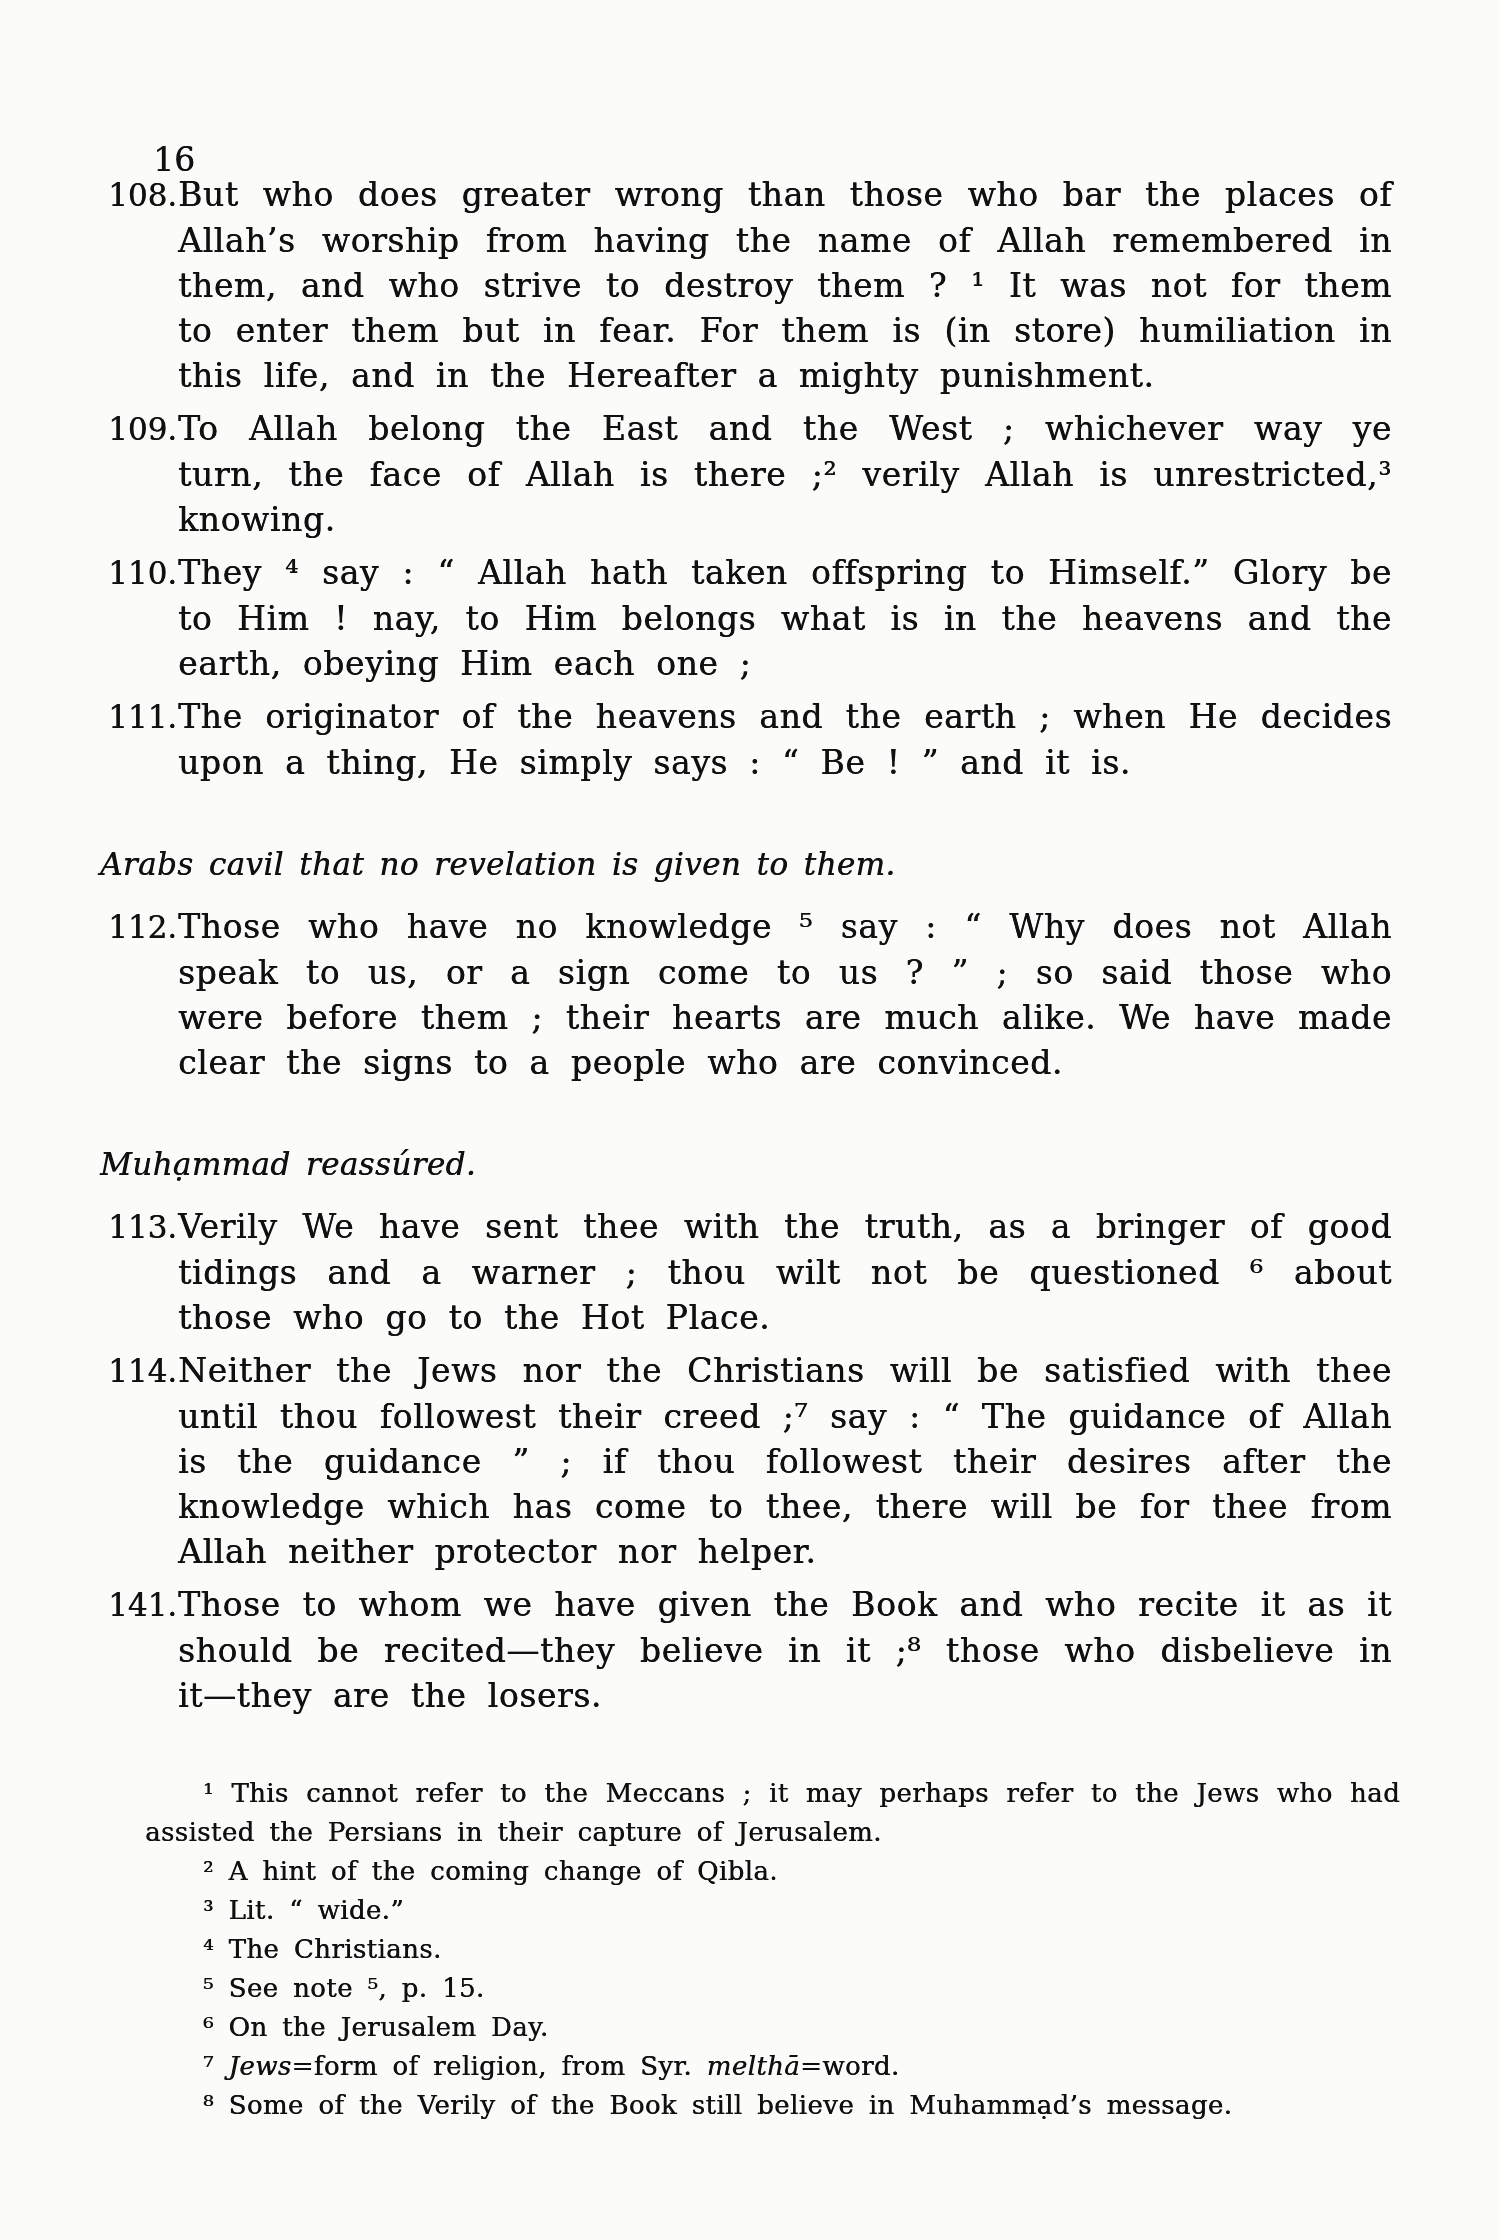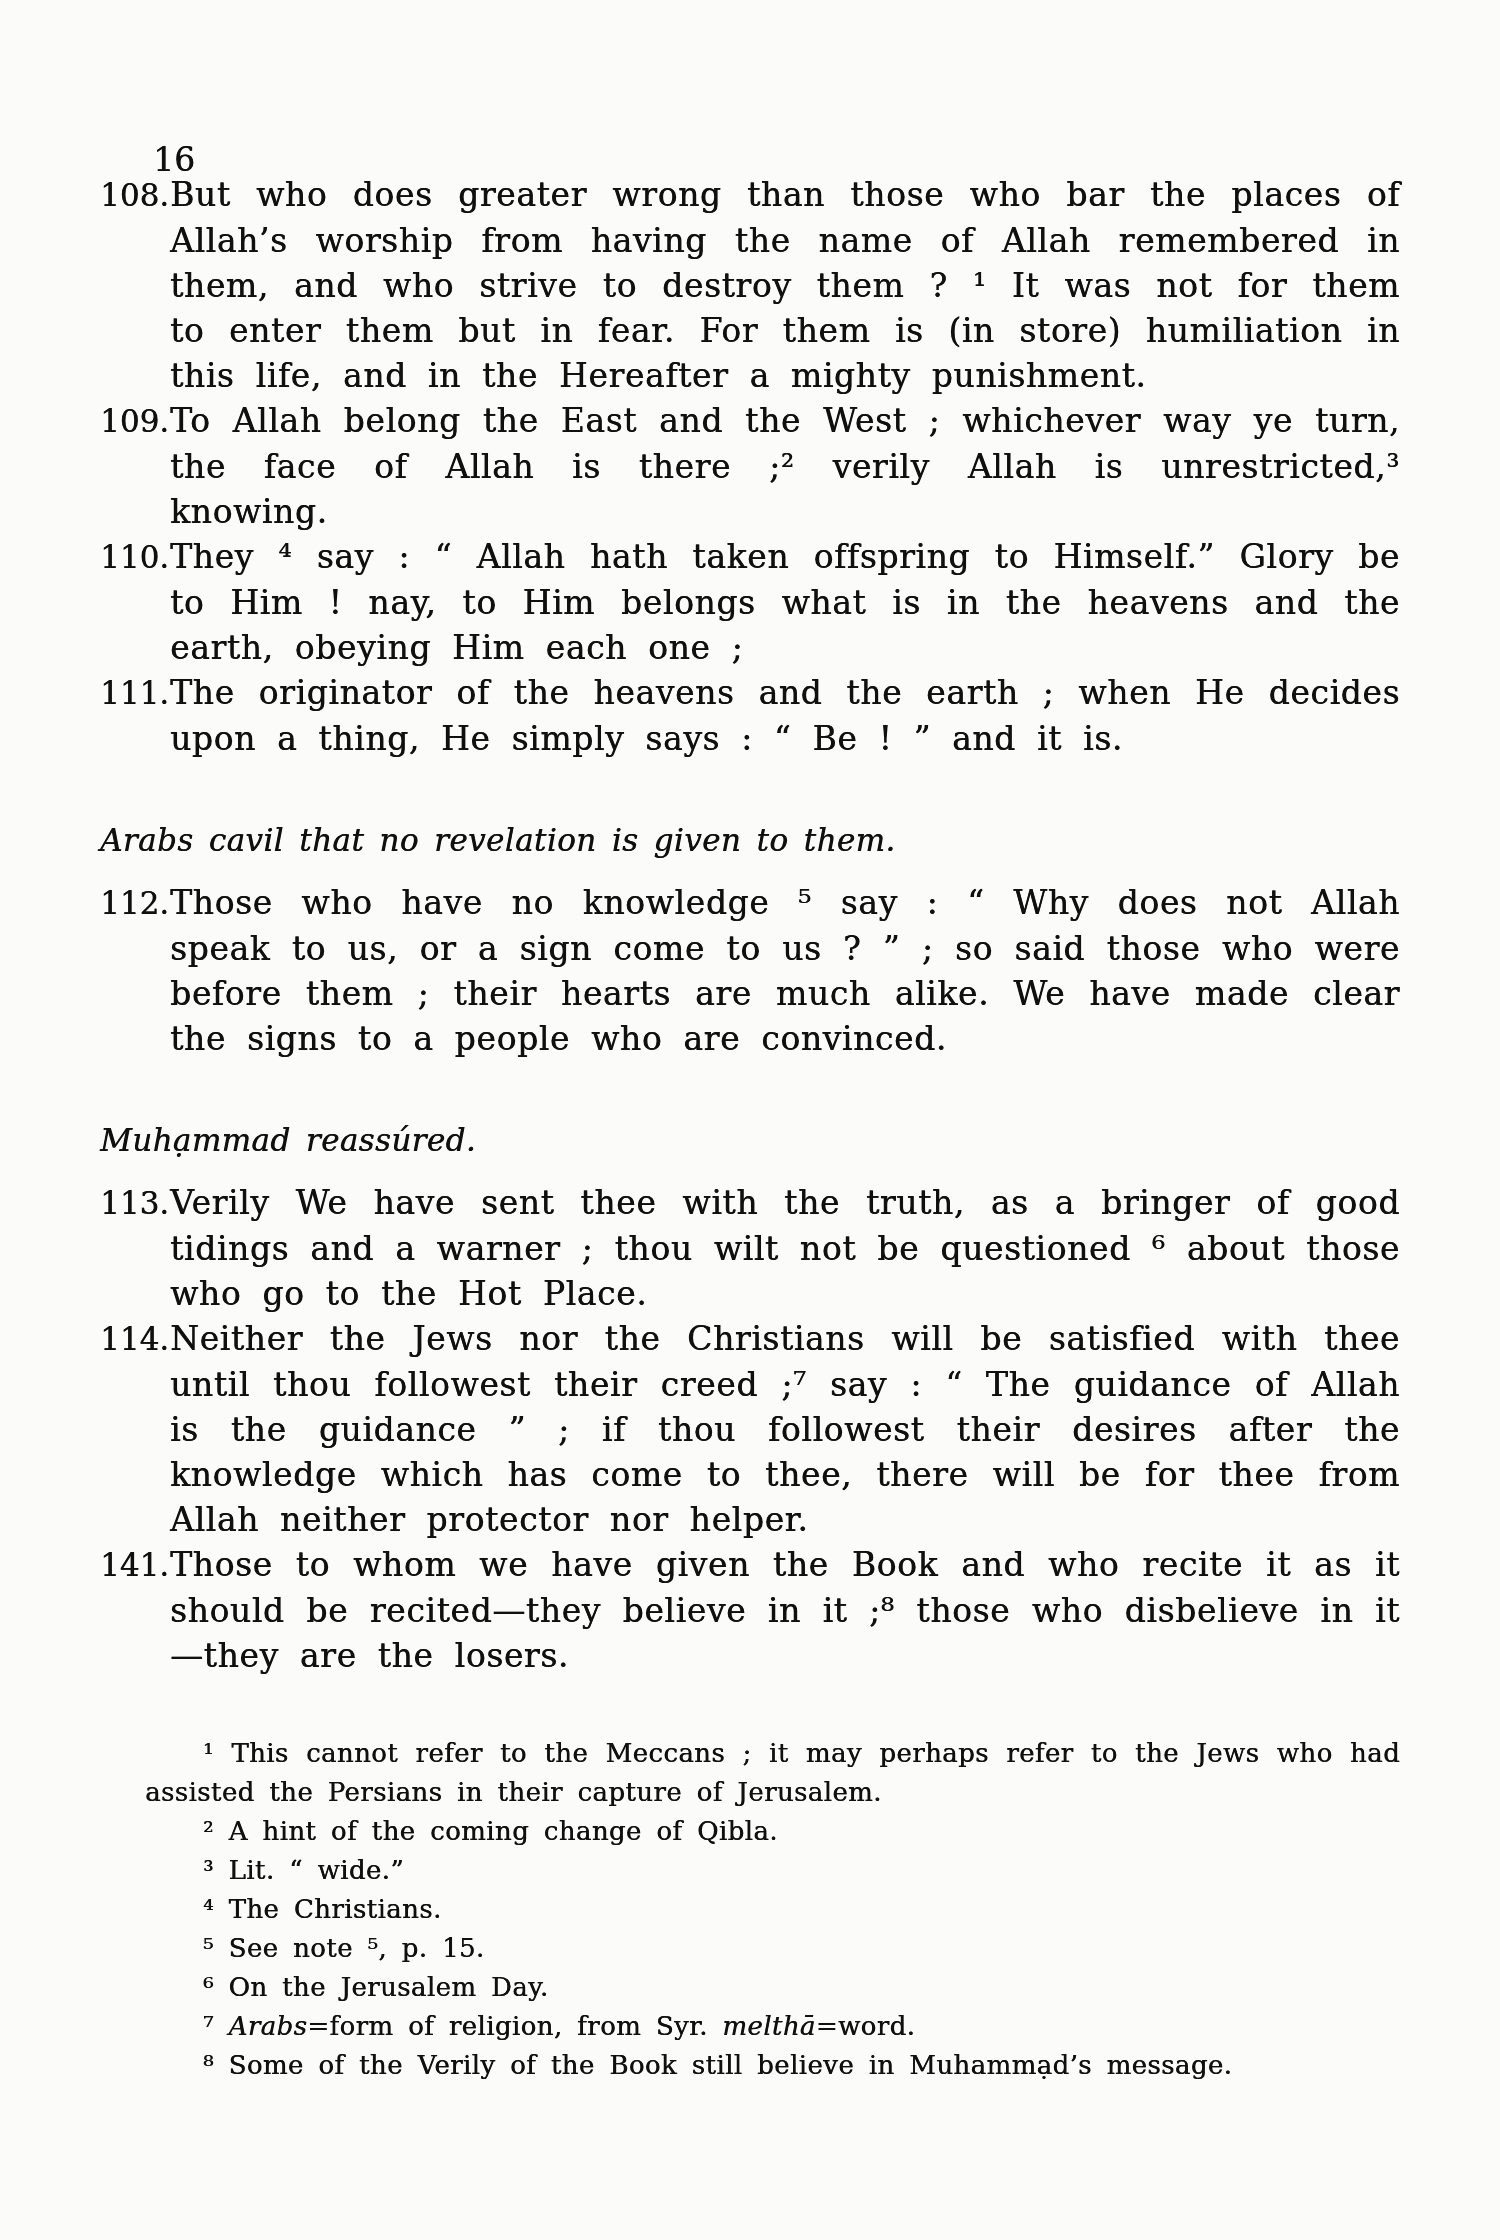--- a/index.html
+++ b/index.html
@@ -32,21 +32,21 @@
     font-weight: bold;
     font-size: 35px;
     line-height: 48px;
     letter-spacing: 1.5px;
     word-spacing: 8px;
   }
   .main-text {
     margin: 44px 100px 0 100px;
   }
   .verse {
-    margin: 0;
+    margin: 8px;
     font-size: 33px;
     line-height: 45px;
     text-align: justify;
     padding-left: 70px;
     text-indent: -70px;
     word-spacing: 10px;
     letter-spacing: 0.6px;
   }
   .verse-number {
     display: inline-block;
@@ -102,17 +102,17 @@
     </div>
 
   <div class="footnotes">
 
   <p class="footnote"><span>¹ This cannot refer to the Meccans&nbsp;; it may perhaps refer to the Jews who had assisted the Persians in their capture of Jerusalem.</span></p>
       <p class="footnote"><span>² A hint of the coming change of Qibla.</span></p>
       <p class="footnote"><span>³ Lit. “&nbsp;wide.”</span></p>
       <p class="footnote"><span>⁴ The Christians.</span></p>
       <p class="footnote"><span>⁵ See note&nbsp;⁵, p. 15.</span></p>
       <p class="footnote"><span>⁶ On the Jerusalem Day.</span></p>
-      <p class="footnote"><span>⁷ </span><i>Arabs</i><span>=form of religion, from Syr. </span><i>melthā</i><span>=word.</span></p>
+      <p class="footnote"><span>⁷ </span><i>Jews</i><span>=form of religion, from Syr. </span><i>melthā</i><span>=word.</span></p>
       <p class="footnote"><span>⁸ Some of the Verily of the Book still believe in Muhammạd’s message.</span></p>
     </div>
 
 </div>
 
 </body></html>

